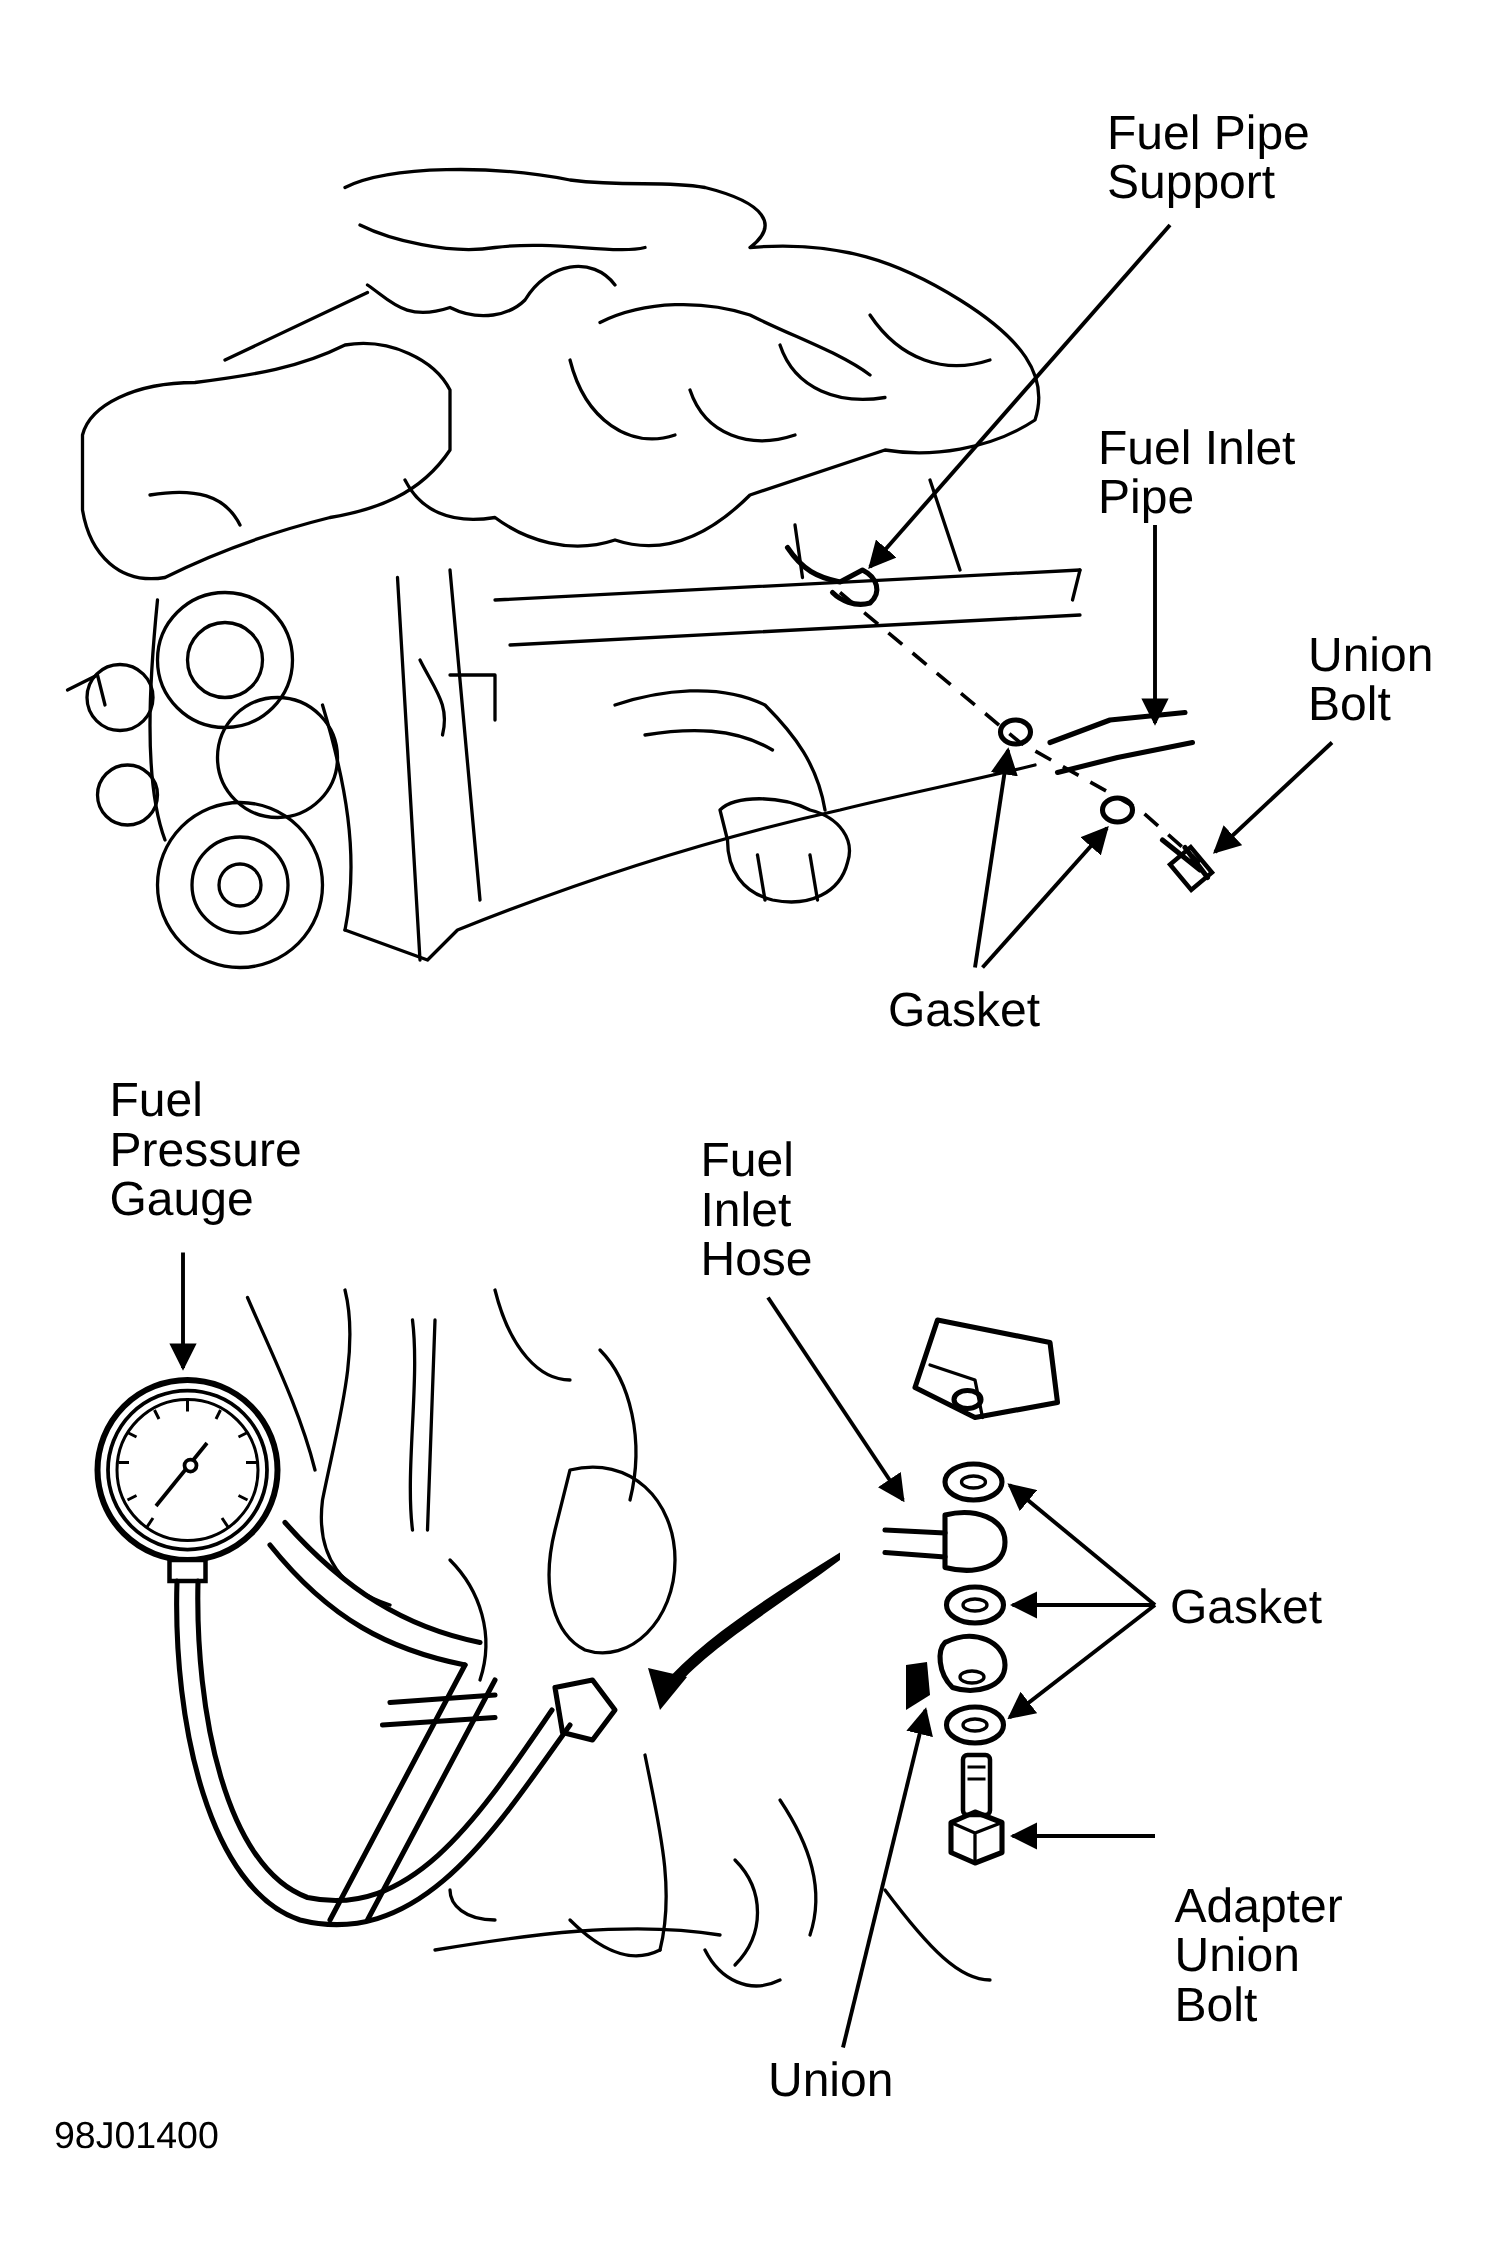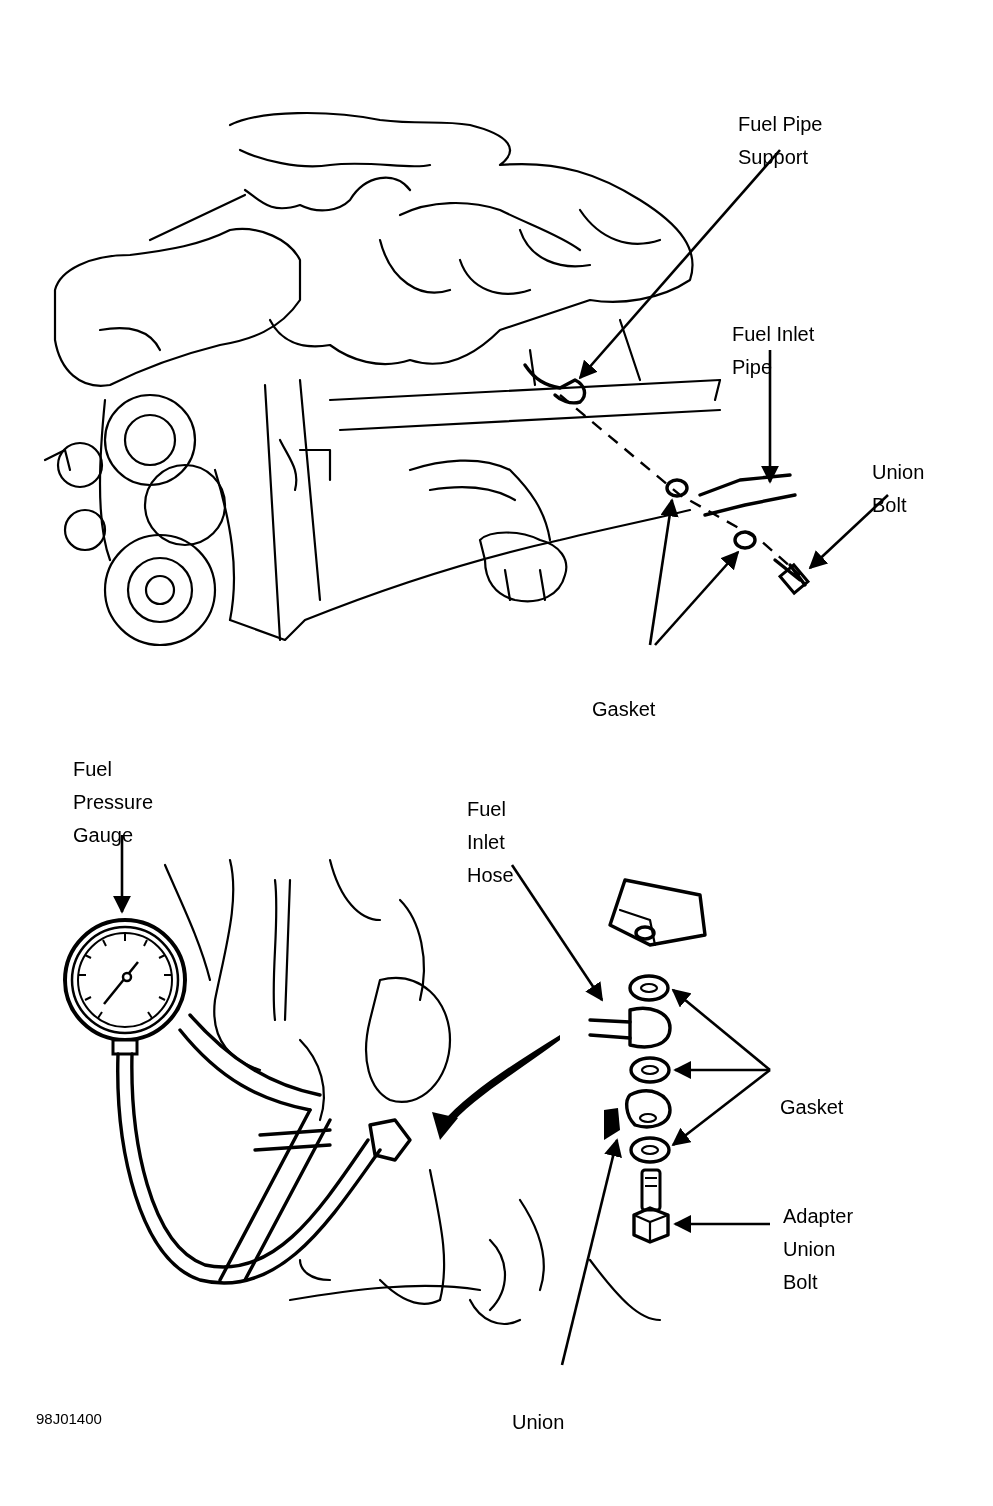--- a/index.html
+++ b/index.html
@@ -1,19 +1,19 @@
 <!DOCTYPE html>
 <html><head>
 <meta charset="utf-8">
 <style>
   html, body { margin: 0; padding: 0; background: #ffffff; }
   body { width: 993px; height: 1506px; position: relative; overflow: hidden;
          font-family: "Liberation Sans", sans-serif; color: #000; }
-  .label { position: absolute; font-size: 20px; line-height: 33px; white-space: pre; margin-top: 36px; }
-  .code { position: absolute; font-size: 15px; left: 36px; top: 1410px; }
+  .label { position: absolute; font-size: 32px; line-height: 33px; white-space: pre; }
+  .code { position: absolute; font-size: 25px; left: 36px; top: 1410px; }
   svg { position: absolute; left: 0; top: 0; }
   .ln { fill: none; stroke: #000; stroke-width: 2.2; stroke-linecap: round; stroke-linejoin: round; }
   .thk { stroke-width: 3.4; }
   .ldr { fill: none; stroke: #000; stroke-width: 2.6; }
   .dash { fill: none; stroke: #000; stroke-width: 2.4; stroke-dasharray: 12 9; }
 </style>
 </head>
 <body>
 
 <svg width="993" height="1506" viewBox="0 0 993 1506">
@@ -182,18 +182,18 @@
 Bolt</div>
 <div class="label" style="left:592px; top:657px;">Gasket</div>
 
 <div class="label" style="left:73px; top:717px;">Fuel
 Pressure
 Gauge</div>
 <div class="label" style="left:467px; top:757px;">Fuel
 Inlet
 Hose</div>
 <div class="label" style="left:780px; top:1055px;">Gasket</div>
-<div class="label" style="left:783px; top:1164px;">Adapter
+<div class="label" style="left:783px; top:1254px;">Adapter
 Union
 Bolt</div>
 <div class="label" style="left:512px; top:1370px;">Union</div>
 
 <div class="code">98J01400</div>
 
 </body></html>

